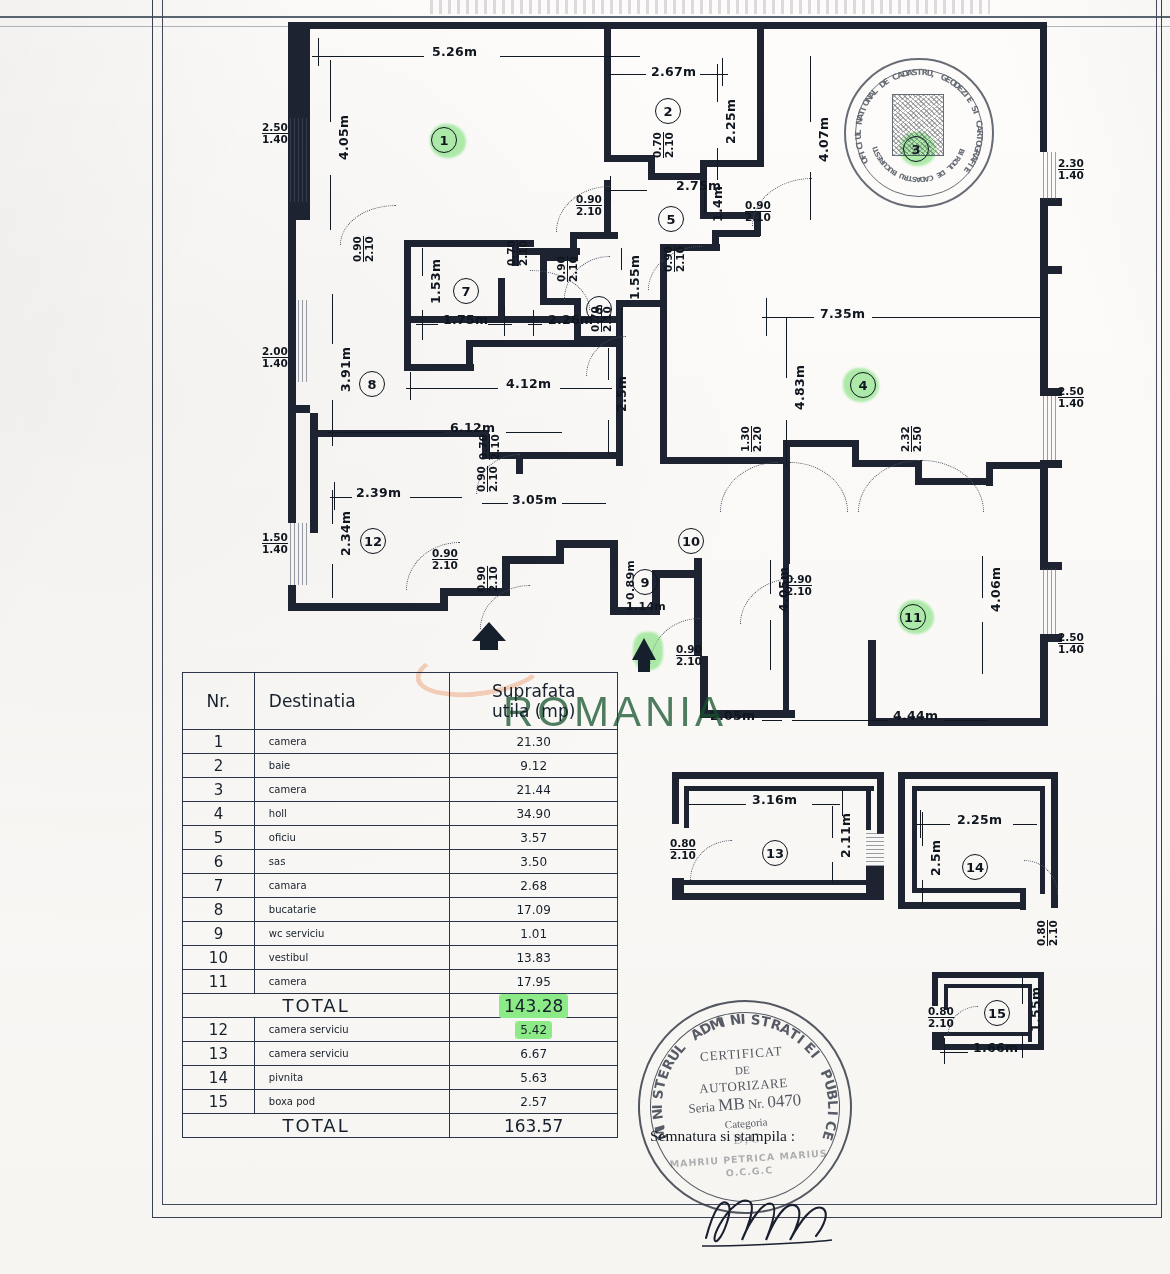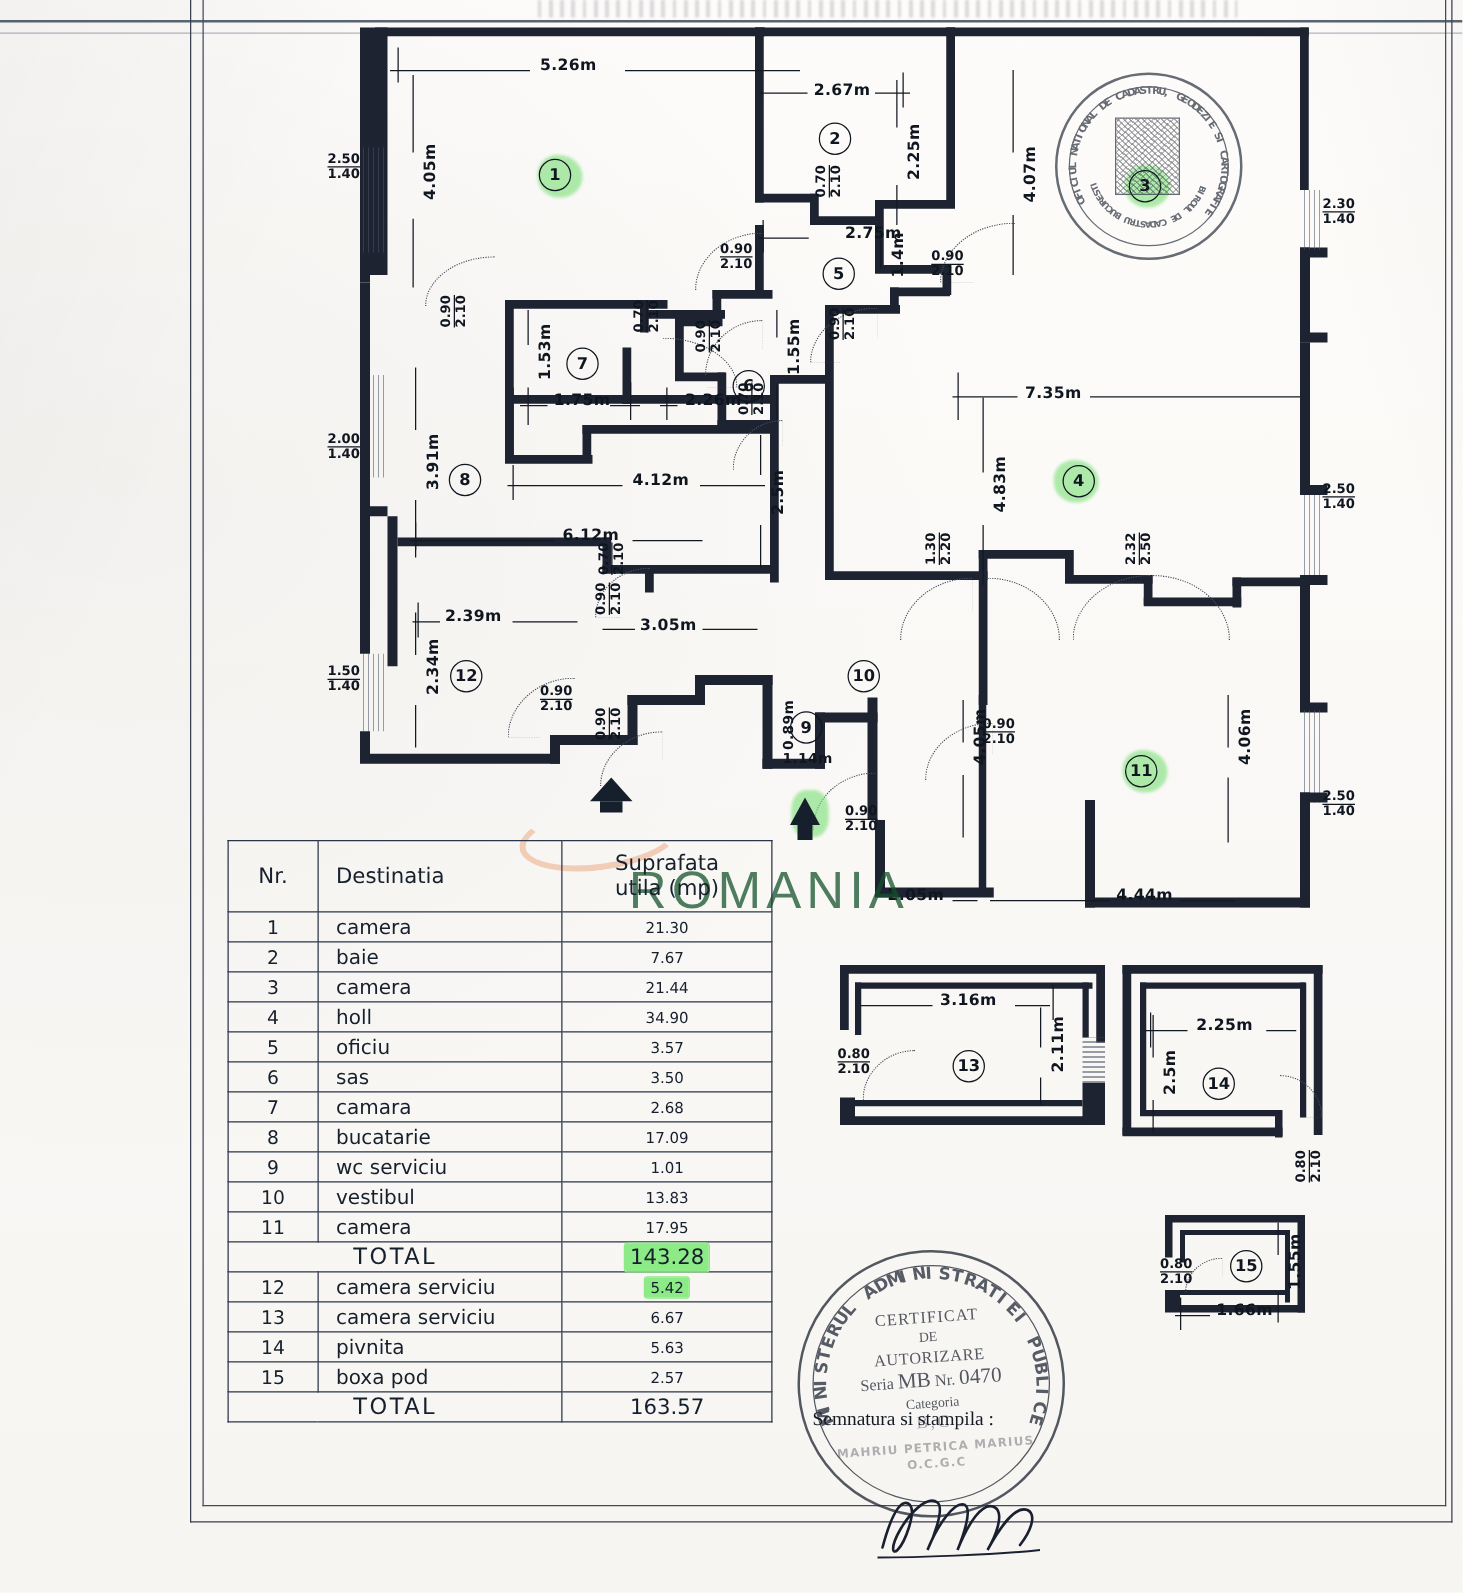--- a/index.html
+++ b/index.html
@@ -96,21 +96,21 @@
   }
   table{ border-collapse:collapse; width:436px; background:transparent; }
   td,th{
     border:1.15px solid #2b3448; padding:0;
     font-family:"DejaVu Sans", sans-serif; color:#16202c;
   }
   th{ font-weight:400; font-size:17px; padding:8px 4px; line-height:20px; }
   .c-nr{ width:72px; text-align:center; }
   .c-dest{ width:196px; text-align:left; padding-left:14px !important; }
   .c-area{ width:168px; text-align:center; }
-  td{ height:24px; font-size:16px; }
+  td{ height:24px; font-size:10px; }
   td.c-nr{ font-size:15px; }
   td.c-area{ font-size:12px; }
   tr.total td{ text-align:center; font-size:18px; letter-spacing:2px; }
   tr.total td.c-area{ letter-spacing:0; font-size:17px; }
   .green{ background:#8ceb86; box-shadow:0 0 0 1px #8ceb86; border-radius:2px; padding:1px 4px;}
 
   
   #wm{ position:absolute; left:415px; top:640px; width:330px; height:90px; pointer-events:none;}
   #wm .txt{
     position:absolute; left:88px; top:48px;
@@ -631,21 +631,21 @@
     </thead>
     <tbody id="tbody">
         <tr>
           <td class="c-nr">1</td>
           <td class="c-dest">camera</td>
           <td class="c-area">21.30</td>
         </tr>
         <tr>
           <td class="c-nr">2</td>
           <td class="c-dest">baie</td>
-          <td class="c-area">7.67</td>
+          <td class="c-area">9.12</td>
         </tr>
         <tr>
           <td class="c-nr">3</td>
           <td class="c-dest">camera</td>
           <td class="c-area">21.44</td>
         </tr>
         <tr>
           <td class="c-nr">4</td>
           <td class="c-dest">holl</td>
           <td class="c-area">34.90</td>

